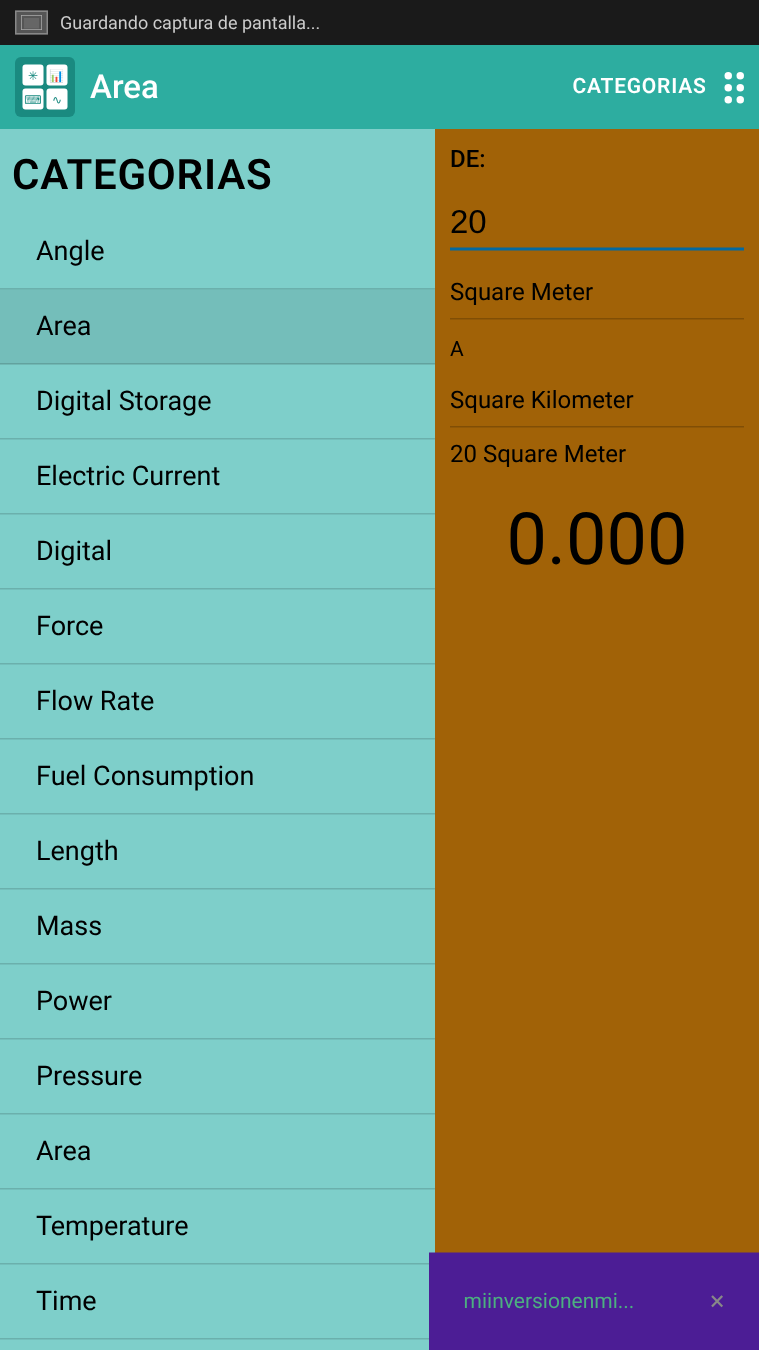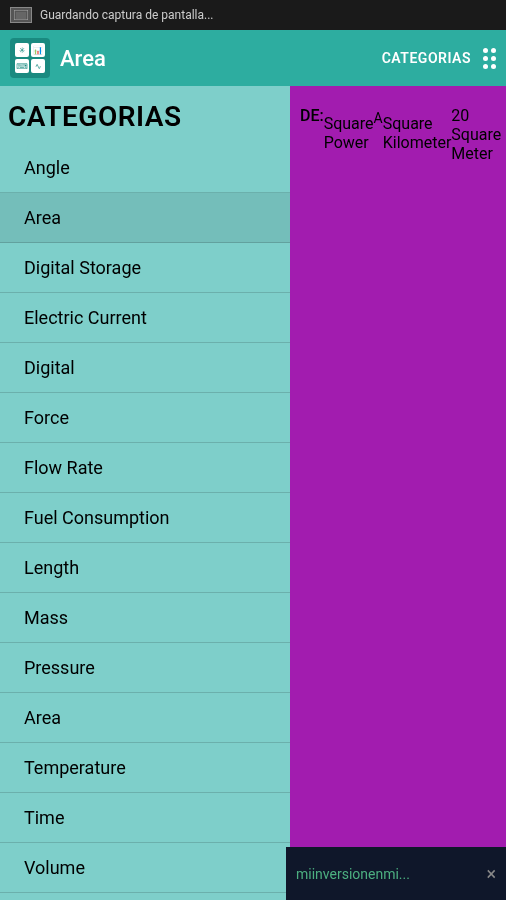--- a/index.html
+++ b/index.html
@@ -145,41 +145,43 @@
       cursor: pointer;
     }
     .category-item.active {
       background: rgba(0,0,0,0.08);
     }
 
     
     .right-panel {
       flex: 1;
       height: 100%;
-      background: #a21caf;
-      padding: 20px 10px;
-      display: flex;
+      background: #a16207;
+      padding: 10px 10px;
+      display: flex;
+      flex-direction: column;
       overflow: hidden;
     }
     .converter-label {
       font-size: 16px;
       color: #000;
       margin-bottom: 4px;
       font-weight: 500;
     }
     .converter-input {
       width: 100%;
       background: transparent;
       border: none;
-      border-bottom: 4px solid #0369a1;
+      border-bottom: 2px solid #0369a1;
       font-size: 22px;
       color: #000;
       padding: 4px 0;
       margin-bottom: 10px;
       outline: none;
+      margin-top: 12px;
     }
     .converter-unit-from {
       font-size: 16px;
       color: #000;
       padding: 8px 0;
       border-bottom: 1px solid rgba(0,0,0,0.2);
       margin-bottom: 8px;
     }
     .converter-divider {
       color: #000;
@@ -190,44 +192,44 @@
     .converter-unit-to {
       font-size: 16px;
       color: #000;
       padding: 8px 0;
       border-bottom: 1px solid rgba(0,0,0,0.2);
       margin-bottom: 8px;
     }
     .converter-from-value {
       font-size: 16px;
       color: #000;
-      margin-bottom: 4px;
+      margin-bottom: 15px;
     }
     .converter-result {
       font-size: 48px;
       font-weight: 400;
       color: #000;
       margin-top: 4px;
       text-align: center;
       overflow: hidden;
       text-overflow: ellipsis;
       white-space: nowrap;
     }
 
     
     .bottom-bar {
       position: absolute;
       bottom: 0;
       right: 0;
       width: 220px;
-      height: 53px;
-      background: #0f172a;
-      display: flex;
-      align-items: center;
-      padding: 0 10px;
+      height: 65px;
+      background: #4c1d95;
+      display: flex;
+      align-items: center;
+      padding: 0 23px;
       justify-content: space-between;
     }
     .bottom-bar-text {
       color: #4caf80;
       font-size: 14px;
     }
     .bottom-bar-close {
       color: #888;
       font-size: 18px;
       cursor: pointer;
@@ -296,32 +298,33 @@
         <div class="category-item">Angle</div>
         <div class="category-item active">Area</div>
         <div class="category-item">Digital Storage</div>
         <div class="category-item">Electric Current</div>
         <div class="category-item">Digital</div>
         <div class="category-item">Force</div>
         <div class="category-item">Flow Rate</div>
         <div class="category-item">Fuel Consumption</div>
         <div class="category-item">Length</div>
         <div class="category-item">Mass</div>
+        <div class="category-item">Power</div>
         <div class="category-item">Pressure</div>
         <div class="category-item">Area</div>
         <div class="category-item">Temperature</div>
         <div class="category-item">Time</div>
         <div class="category-item">Volume</div>
       </div>
   </div>
 
   <div class="right-panel">
     <div class="converter-label">DE:</div>
     <input class="converter-input" type="text" value="20" style="">
-    <div class="converter-unit-from">Square Power</div>
+    <div class="converter-unit-from">Square Meter</div>
     <div class="converter-divider">A</div>
     <div class="converter-unit-to">Square Kilometer</div>
     <div class="converter-from-value">20 Square Meter</div>
     <div class="converter-result">0.000</div>
   </div>
 </div>
 
 <div class="bottom-bar">
   <span class="bottom-bar-text">miinversionenmi...</span>
   <span class="bottom-bar-close">×</span>

